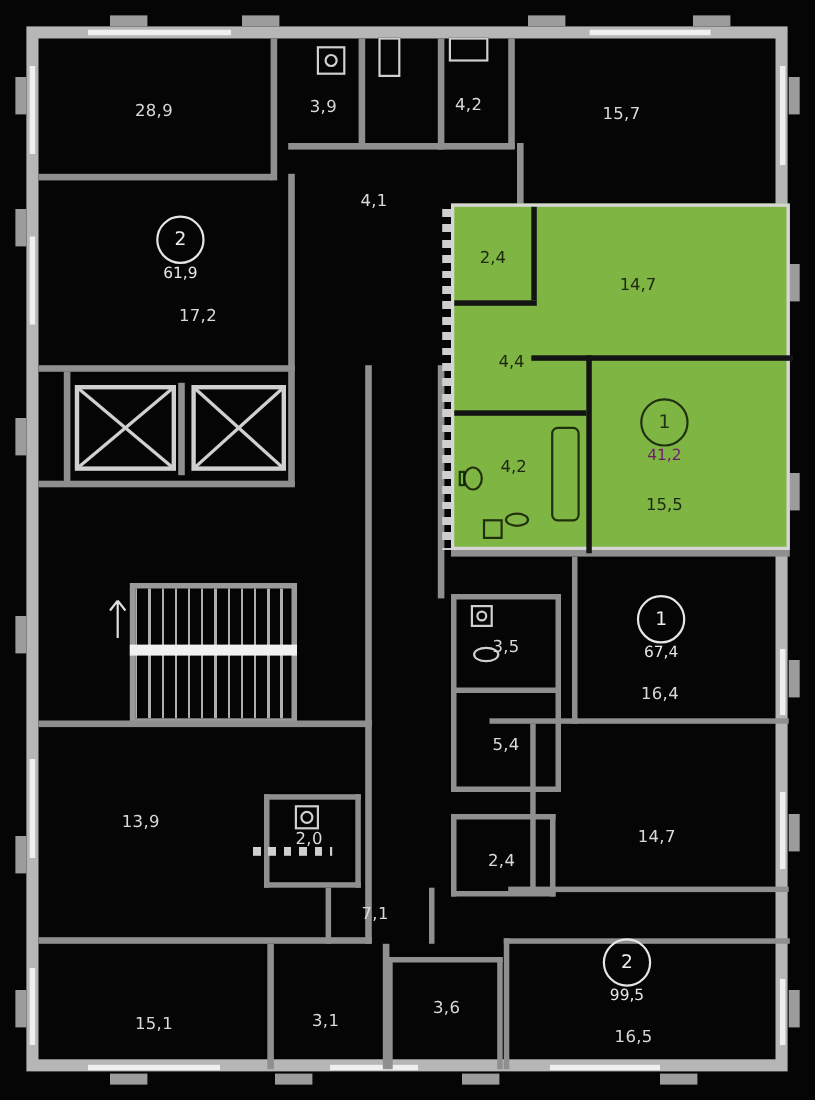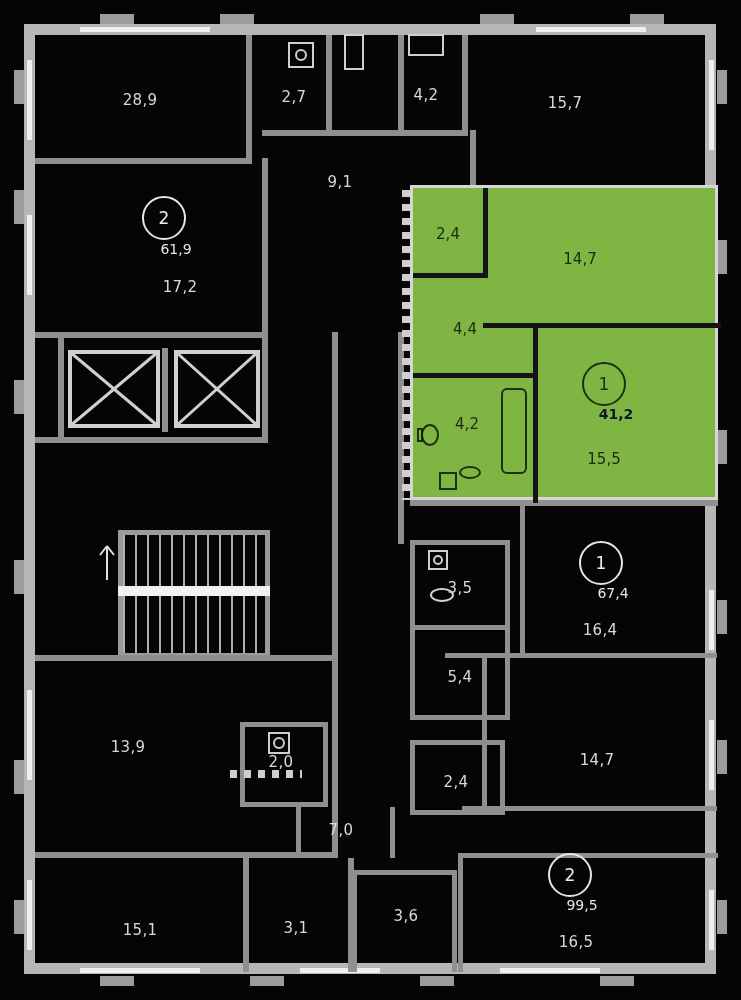--- a/index.html
+++ b/index.html
@@ -11,28 +11,28 @@
   .win{position:absolute;background:#efefef;}
   .stub{position:absolute;background:#9c9c9c;}
   .zig{position:absolute;}
   .zigv{background:repeating-linear-gradient(180deg,#cfcfcf 0 7px,transparent 7px 14px);}
   .zigh{background:repeating-linear-gradient(90deg,#cfcfcf 0 7px,transparent 7px 14px);}
   .lbl{position:absolute;transform:translate(-50%,-50%);color:#d9d9d9;font-size:15px;
        letter-spacing:.3px;white-space:nowrap;}
   .badge{position:absolute;transform:translate(-50%,-50%);width:40px;height:40px;
          border:2px solid #e6e6e6;border-radius:50%;display:flex;align-items:center;
          justify-content:center;color:#ececec;font-size:17px;}
-  .area{position:absolute;transform:translate(-50%,-50%);color:#e6e6e6;font-size:14px;margin-left:12px;}
+  .area{position:absolute;transform:translate(-50%,-50%);color:#e6e6e6;font-size:14px;}
   .apartment{position:absolute;left:410px;top:185px;width:308px;height:315px;
              background:#7fb542;border:3px solid #d6d6d6;box-sizing:border-box;}
   .wallD{position:absolute;background:#141414;}
   .lblg{position:absolute;transform:translate(-50%,-50%);color:#1c2a12;font-size:15px;
         font-weight:500;white-space:nowrap;}
   .badge.dark{border-color:#203012;color:#203012;}
-  .area.dark{color:#0f172a;font-weight:700;}
+  .area.dark{color:#701a75;font-weight:400;}
   .stairs{position:absolute;left:118px;top:530px;width:152px;height:128px;box-sizing:border-box;
           border:5px solid #9a9a9a;
           background:repeating-linear-gradient(90deg,#aeaeae 0 2px,transparent 2px 12px);}
   .stairband{position:absolute;left:118px;top:586px;width:152px;height:10px;background:#f1f1f1;}
   .box{position:absolute;border:2px solid #cfcfcf;box-sizing:border-box;background:#050505;}
   .fixg{position:absolute;border:2px solid rgba(15,25,5,.85);box-sizing:border-box;background:transparent;}
   .fixw{position:absolute;border:2px solid #cfcfcf;box-sizing:border-box;background:transparent;}
   svg{position:absolute;overflow:visible;}
 </style>
 </head>
@@ -158,32 +158,32 @@
   <div class="fixw" style="left:295px;top:49px;width:12px;height:12px;border-radius:50%"></div>
   <div class="box" style="left:344px;top:34px;width:20px;height:36px"></div>
   <div class="box" style="left:408px;top:34px;width:36px;height:22px"></div>
 
   <div class="fixw" style="left:428px;top:550px;width:20px;height:20px"></div>
   <div class="fixw" style="left:433px;top:555px;width:10px;height:10px;border-radius:50%"></div>
   <div class="fixw" style="left:430px;top:588px;width:24px;height:14px;border-radius:50%"></div>
 
   <div class="lbl" style="left:140px;top:100px">28,9</div>
   <div class="lbl" style="left:180px;top:287px">17,2</div>
-  <div class="lbl" style="left:294px;top:97px">2,7</div>
+  <div class="lbl" style="left:294px;top:97px">3,9</div>
   <div class="lbl" style="left:426px;top:95px">4,2</div>
-  <div class="lbl" style="left:340px;top:182px">9,1</div>
+  <div class="lbl" style="left:340px;top:182px">4,1</div>
   <div class="lbl" style="left:565px;top:103px">15,7</div>
   <div class="lbl" style="left:460px;top:588px">3,5</div>
   <div class="lbl" style="left:460px;top:677px">5,4</div>
   <div class="lbl" style="left:600px;top:630px">16,4</div>
   <div class="lbl" style="left:597px;top:760px">14,7</div>
   <div class="lbl" style="left:456px;top:782px">2,4</div>
   <div class="lbl" style="left:128px;top:747px">13,9</div>
   <div class="lbl" style="left:281px;top:762px">2,0</div>
-  <div class="lbl" style="left:341px;top:830px">7,0</div>
+  <div class="lbl" style="left:341px;top:830px">7,1</div>
   <div class="lbl" style="left:140px;top:930px">15,1</div>
   <div class="lbl" style="left:296px;top:928px">3,1</div>
   <div class="lbl" style="left:406px;top:916px">3,6</div>
   <div class="lbl" style="left:576px;top:942px">16,5</div>
 
   <div>
     <div class="badge" style="left:164px;top:218px">2</div>
     <div class="area" style="left:164px;top:249px">61,9</div>
   </div>
   <div>

